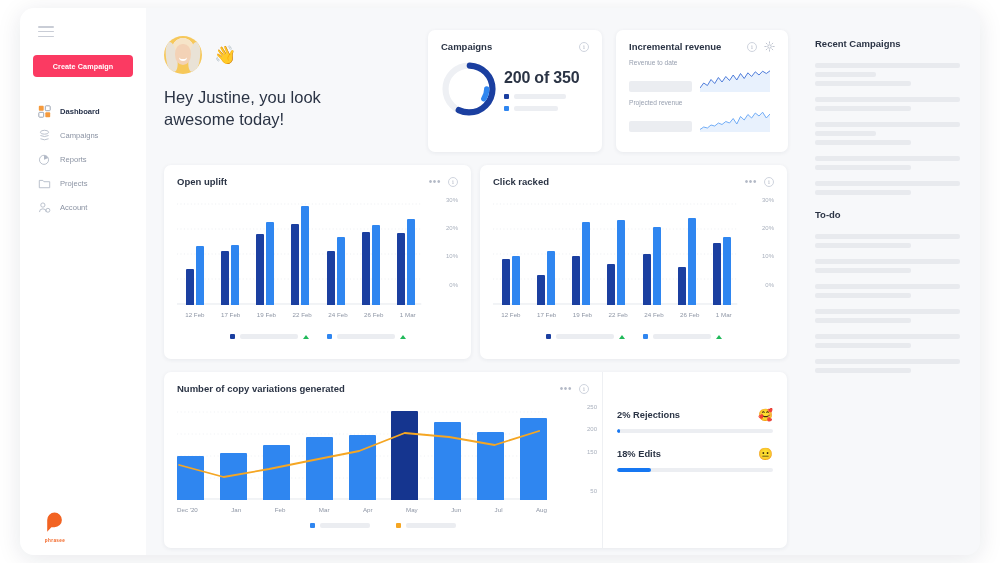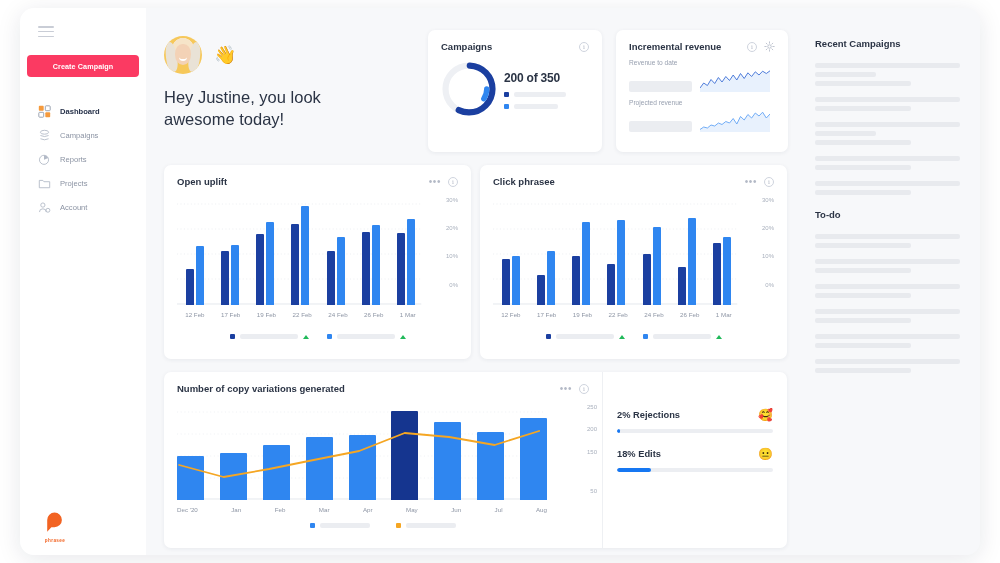--- a/index.html
+++ b/index.html
@@ -30,21 +30,21 @@
     padding: 14px 0 0 0;
   }
   .hamburger { width: 16px; margin: 4px 0 0 18px; cursor: pointer; }
   .hamburger span {
     display: block; height: 1.6px; background: #c9cdd6;
     border-radius: 2px; margin-bottom: 3.2px;
   }
   .create-btn {
     display: block;
     margin: 18px auto 0 auto;
-    width: 112px; height: 22px;
+    width: 100px; height: 22px;
     background: #fb3a62;
     color: #fff;
     border: none; border-radius: 4px;
     font-size: 7.2px; font-weight: bold;
     font-family: "Liberation Sans", sans-serif;
     letter-spacing: .1px;
     cursor: pointer;
   }
   .nav { margin-top: 22px; }
   .nav-item {
@@ -122,21 +122,21 @@
     font-size: 7px; line-height: 8.6px; text-align: center;
     font-family: "Liberation Serif", serif; cursor: pointer;
   }
   .ico-dots { color: #b3b9c6; font-size: 10px; letter-spacing: .6px; line-height: 6px; cursor: pointer; }
   .ico-gear { width: 11px; height: 11px; cursor: pointer; }
 
   .campaigns-card { flex: 0 0 174px; height: 122px; }
   .donut-row { display: flex; align-items: center; padding: 6px 12px 0 10px; gap: 4px; }
   .donut { width: 62px; height: 62px; flex: 0 0 62px; }
   .donut-side { padding-top: 2px; }
-  .big-num { font-size: 12px; font-weight: bold; color: #2b3445; letter-spacing: -.2px; }
+  .big-num { font-size: 16px; font-weight: bold; color: #2b3445; letter-spacing: -.2px; }
   .legend-line { display: flex; align-items: center; gap: 5px; margin-top: 7px; }
   .sw { width: 5px; height: 5px; border-radius: 1px; flex: 0 0 5px; }
   .bar-ph { height: 5px; border-radius: 2px; background: #eceef2; }
 
   .revenue-card { flex: 0 0 172px; height: 122px; }
   .rev-block { padding: 7px 13px 0 13px; }
   .rev-label { font-size: 6.6px; color: #98a0b0; margin-bottom: 4px; }
   .rev-row { display: flex; align-items: flex-end; gap: 8px; }
   .rev-ph { width: 63px; height: 11px; border-radius: 2px; background: #ebedf1; }
   .spark { width: 70px; height: 22px; display: block; }
@@ -409,21 +409,21 @@
           <div class="legend-item">
             <span class="sw" style="background:#2f86f0"></span>
             <span class="legend-ph"></span>
             <span class="tri"></span>
           </div>
         </div>
       </section>
 
       <section class="card uplift-card">
         <div class="card-head">
-          <div class="card-title">Click phrasee</div>
+          <div class="card-title">Click racked</div>
           <div class="card-tools">
             <div class="ico-dots">•••</div>
             <div class="ico-circle">i</div>
           </div>
         </div>
         <div class="chart-area">
           <svg class="grid-svg" viewBox="0 0 260 104" preserveAspectRatio="none">
             <line x1="0" y1="3" x2="226" y2="3" stroke="#e7eaef" stroke-width="0.7" stroke-dasharray="1 2.2"></line>
             <line x1="0" y1="28" x2="226" y2="28" stroke="#e7eaef" stroke-width="0.7" stroke-dasharray="1 2.2"></line>
             <line x1="0" y1="53" x2="226" y2="53" stroke="#e7eaef" stroke-width="0.7" stroke-dasharray="1 2.2"></line>

